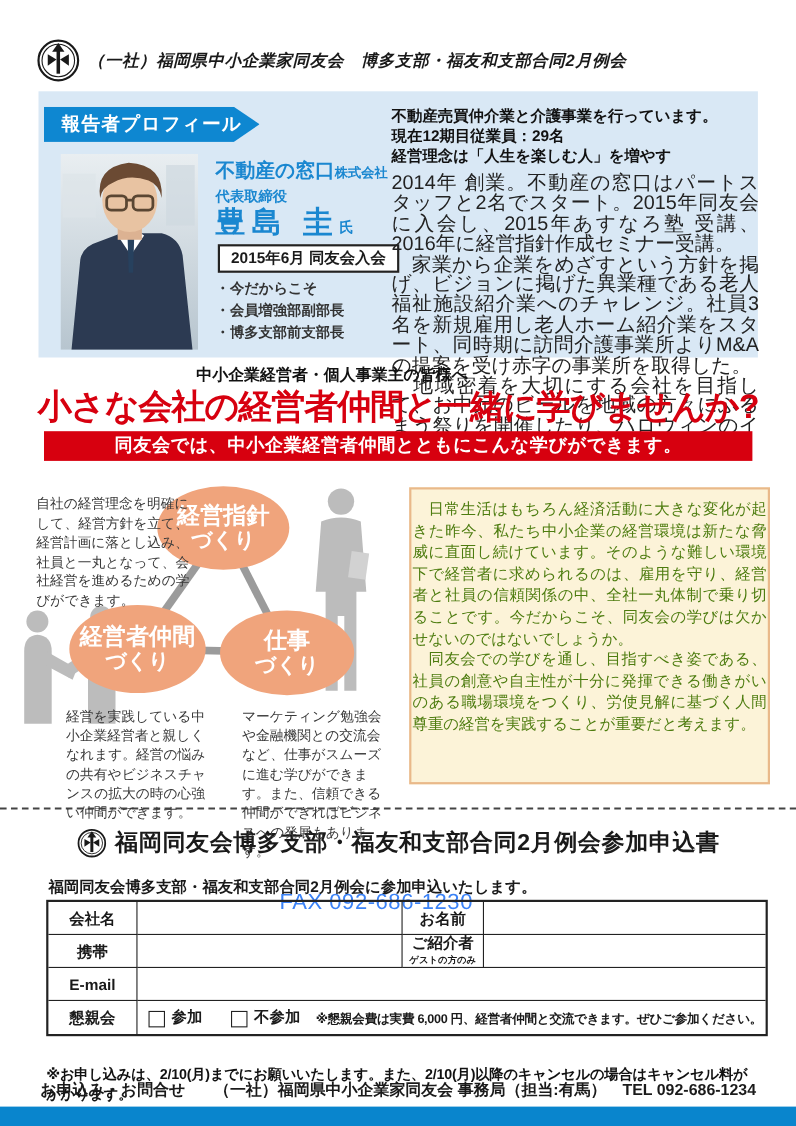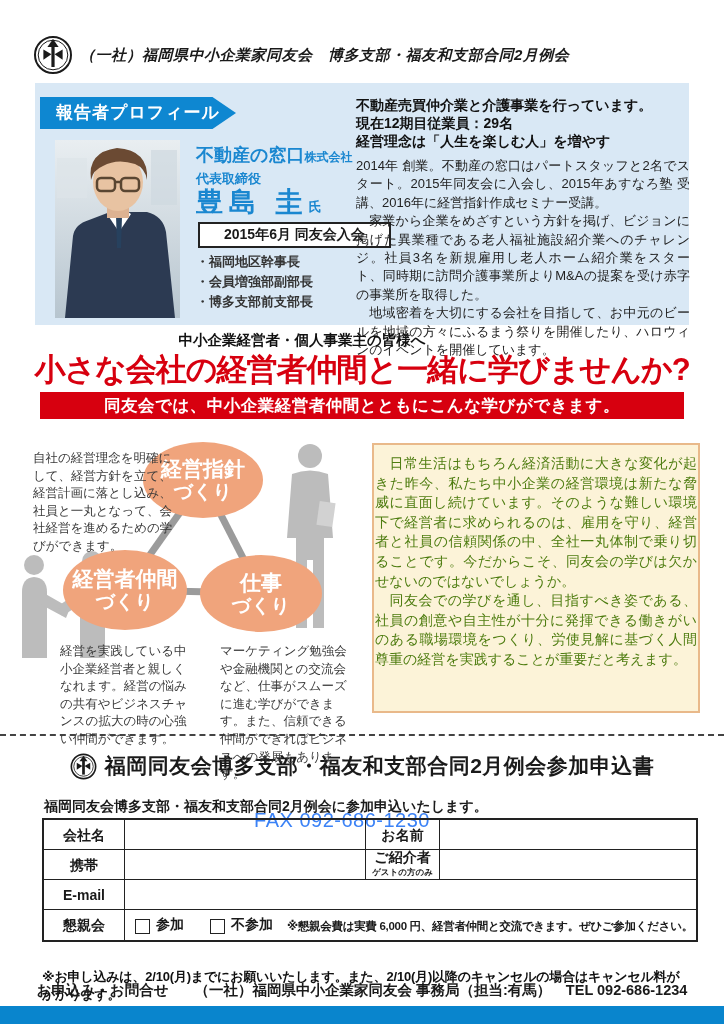--- a/index.html
+++ b/index.html
@@ -15,25 +15,25 @@
   .badge{left:40px;top:97px;width:196px;height:32px;background:#0e87d1;color:#fff;
          font-size:17px;font-weight:bold;line-height:32px;padding-left:16px;box-sizing:border-box;
          clip-path:polygon(0 0,88% 0,100% 50%,88% 100%,0 100%);letter-spacing:1px;}
   .portrait{left:55px;top:140px;width:125px;height:178px;}
   .company{left:196px;top:143px;color:#1a87d0;font-weight:bold;font-size:18px;}
   .company small{font-size:12px;}
   .role{left:196px;top:170px;color:#1a87d0;font-weight:bold;font-size:13px;}
   .pname{left:196px;top:184px;color:#1a87d0;font-weight:bold;font-size:27px;letter-spacing:6px;}
   .pname small{font-size:13px;letter-spacing:0;}
   .joinbox{left:198px;top:222px;border:2px solid #222;background:#fff;font-size:14px;
-           font-weight:bold;padding:2px 24px;}
+           font-weight:bold;padding:2px 10px;}
   .positions{left:196px;top:252px;font-size:13px;font-weight:bold;color:#333;line-height:20px;}
   .intro{left:356px;top:96px;width:334px;}
   .intro .b{font-size:14px;font-weight:bold;line-height:18px;color:#111;}
-  .bio{font-size:13px;line-height:18.4px;color:#222;text-align:justify;margin-top:7px;}
+  .bio{font-size:18px;line-height:18.4px;color:#222;text-align:justify;margin-top:7px;}
   .bio p{margin:0;}
 
   
   .lead{left:0;top:331px;width:604px;text-align:center;font-size:14.5px;font-weight:bold;color:#111;}
   .headline{left:0;top:349px;width:724px;text-align:center;font-size:31px;font-weight:bold;
             color:#d7000f;letter-spacing:-1px;}
   .banner{left:40px;top:392px;width:644px;height:27px;background:#d7000f;color:#fff;
           font-size:16.5px;font-weight:bold;text-align:center;line-height:27px;letter-spacing:.5px;}
 
   
@@ -120,21 +120,21 @@
     <rect x="42" y="38" width="18" height="13" rx="4" fill="none" stroke="#5a4632" stroke-width="2.5"></rect>
     <rect x="66" y="38" width="18" height="13" rx="4" fill="none" stroke="#5a4632" stroke-width="2.5"></rect>
     <line x1="60" y1="42" x2="66" y2="42" stroke="#5a4632" stroke-width="2.5"></line>
   </svg>
 
   <div class="abs company"><span>不動産の窓口</span><small>株式会社</small></div>
   <div class="abs role">代表取締役</div>
   <div class="abs pname"><span>豊島 圭</span><small>氏</small></div>
   <div class="abs joinbox">2015年6月 同友会入会</div>
   <div class="abs positions">
-    <div>・福岡地区幹事長</div>
+    <div>・今だからこそ</div>
     <div>・会員増強部副部長</div>
     <div>・博多支部前支部長</div>
   </div>
 
   <div class="abs intro">
     <div class="b">不動産売買仲介業と介護事業を行っています。</div>
     <div class="b">現在12期目従業員：29名</div>
     <div class="b">経営理念は「人生を楽しむ人」を増やす</div>
     <div class="bio">
       <p>2014年 創業。不動産の窓口はパートスタッフと2名でスタート。2015年同友会に入会し、2015年あすなろ塾 受講、2016年に経営指針作成セミナー受講。</p>

